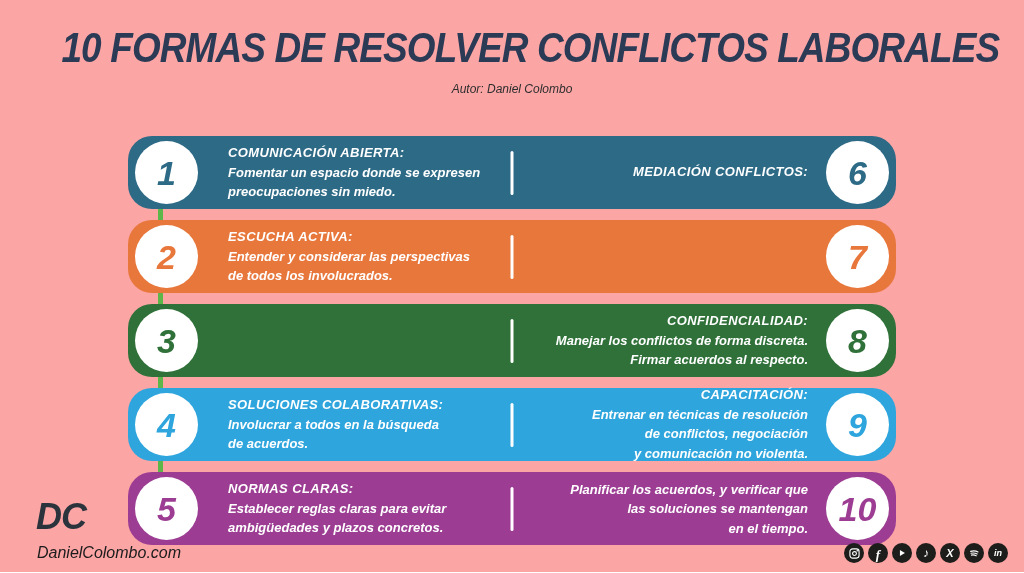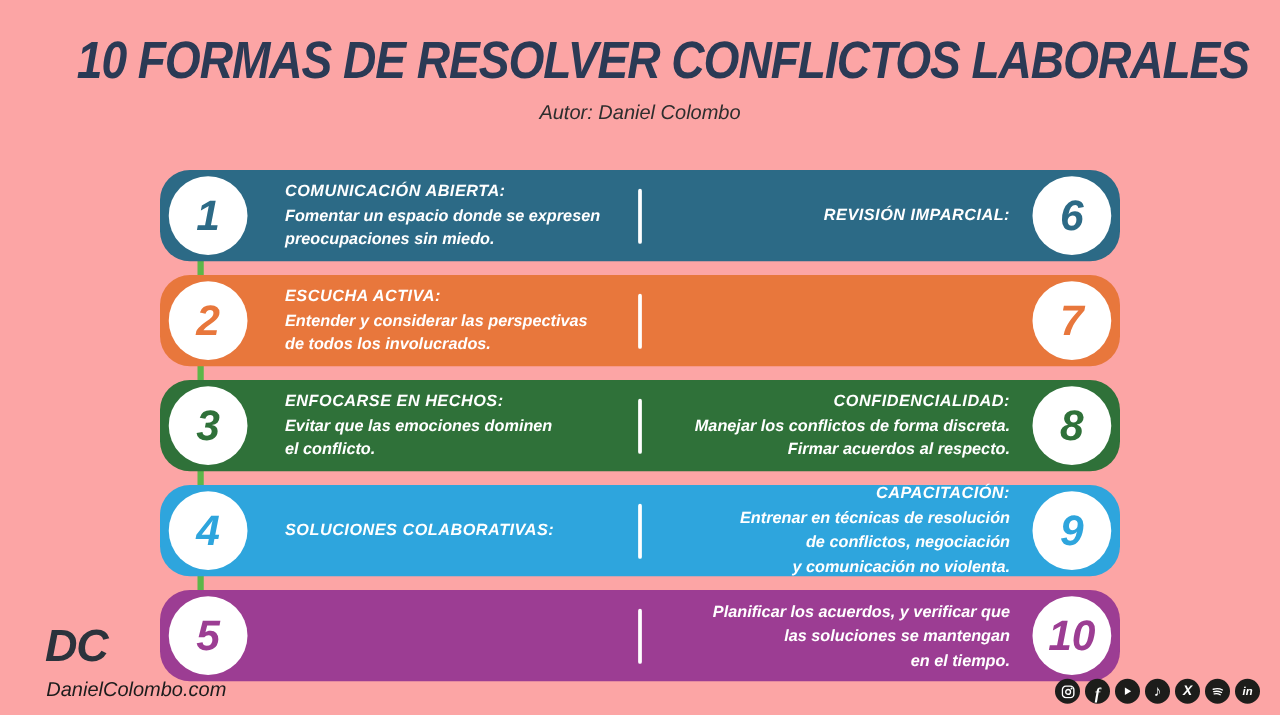--- a/index.html
+++ b/index.html
@@ -9,21 +9,21 @@
     font-family:"Liberation Sans", sans-serif; overflow:hidden;font-style:italic;
   }
   .title {
     position:absolute; top:24px; left:0; width:1024px; text-align:center;
     font-size:42px; font-weight:800; color:#2B3A55;
     letter-spacing:-1px; transform:scaleX(.88);
     white-space:nowrap;
   }
   .author {
     position:absolute; top:82px; left:0; width:1024px; text-align:center;
-    font-size:16px; color:#2e2e2e;
+    font-size:12px; color:#2e2e2e;
   }
   .connector {
     position:absolute; left:158px; top:168px; width:5px; height:338px;
   }
   .rows { position:absolute; left:128px; top:136px; width:768px; }
   .bar {
     position:relative; height:73px; margin-bottom:11px; border-radius:24px; color:#ffffff;
   }
   .circle {
     position:absolute; top:5px; width:63px; height:63px; border-radius:50%;
@@ -74,21 +74,21 @@
       <div class="circle left">
         <span class="num" style="color: rgb(44, 106, 134);">1</span>
       </div>
       <div class="text left-text">
         <div class="heading">COMUNICACIÓN ABIERTA:</div>
         <div class="body">Fomentar un espacio donde se expresen
 preocupaciones sin miedo.</div>
       </div>
       <div class="divider"></div>
       <div class="text right-text">
-        <div class="heading">REVISIÓN IMPARCIAL:</div>
+        <div class="heading">MEDIACIÓN CONFLICTOS:</div>
       </div>
       <div class="circle right">
         <span class="num" style="color: rgb(44, 106, 134);">6</span>
       </div>
     </div>
 
     <div class="bar" style="background: rgb(232, 119, 60);">
       <div class="circle left">
         <span class="num" style="color: rgb(232, 119, 60);">2</span>
       </div>
@@ -100,58 +100,60 @@
       <div class="divider"></div>
       <div class="circle right">
         <span class="num" style="color: rgb(232, 119, 60);">7</span>
       </div>
     </div>
 
     <div class="bar" style="background: rgb(47, 113, 57);">
       <div class="circle left">
         <span class="num" style="color: rgb(47, 113, 57);">3</span>
       </div>
-      <div class="text left-text">
-        <div class="heading">ENFOCARSE EN HECHOS:</div>
-        <div class="body">Evitar que las emociones dominen
-el conflicto.</div>
-      </div>
       <div class="divider"></div>
       <div class="text right-text">
         <div class="heading">CONFIDENCIALIDAD:</div>
         <div class="body">Manejar los conflictos de forma discreta.
 Firmar acuerdos al respecto.</div>
       </div>
       <div class="circle right">
         <span class="num" style="color: rgb(47, 113, 57);">8</span>
       </div>
     </div>
 
     <div class="bar" style="background: rgb(46, 165, 221);">
       <div class="circle left">
         <span class="num" style="color: rgb(46, 165, 221);">4</span>
       </div>
       <div class="text left-text">
         <div class="heading">SOLUCIONES COLABORATIVAS:</div>
+        <div class="body">Involucrar a todos en la búsqueda
+de acuerdos.</div>
       </div>
       <div class="divider"></div>
       <div class="text right-text">
         <div class="heading">CAPACITACIÓN:</div>
         <div class="body">Entrenar en técnicas de resolución
 de conflictos, negociación
 y comunicación no violenta.</div>
       </div>
       <div class="circle right">
         <span class="num" style="color: rgb(46, 165, 221);">9</span>
       </div>
     </div>
 
     <div class="bar" style="background: rgb(156, 61, 147);">
       <div class="circle left">
         <span class="num" style="color: rgb(156, 61, 147);">5</span>
+      </div>
+      <div class="text left-text">
+        <div class="heading">NORMAS CLARAS:</div>
+        <div class="body">Establecer reglas claras para evitar
+ambigüedades y plazos concretos.</div>
       </div>
       <div class="divider"></div>
       <div class="text right-text">
         <div class="body">Planificar los acuerdos, y verificar que
 las soluciones se mantengan
 en el tiempo.</div>
       </div>
       <div class="circle right">
         <span class="num" style="color: rgb(156, 61, 147);">10</span>
       </div>

